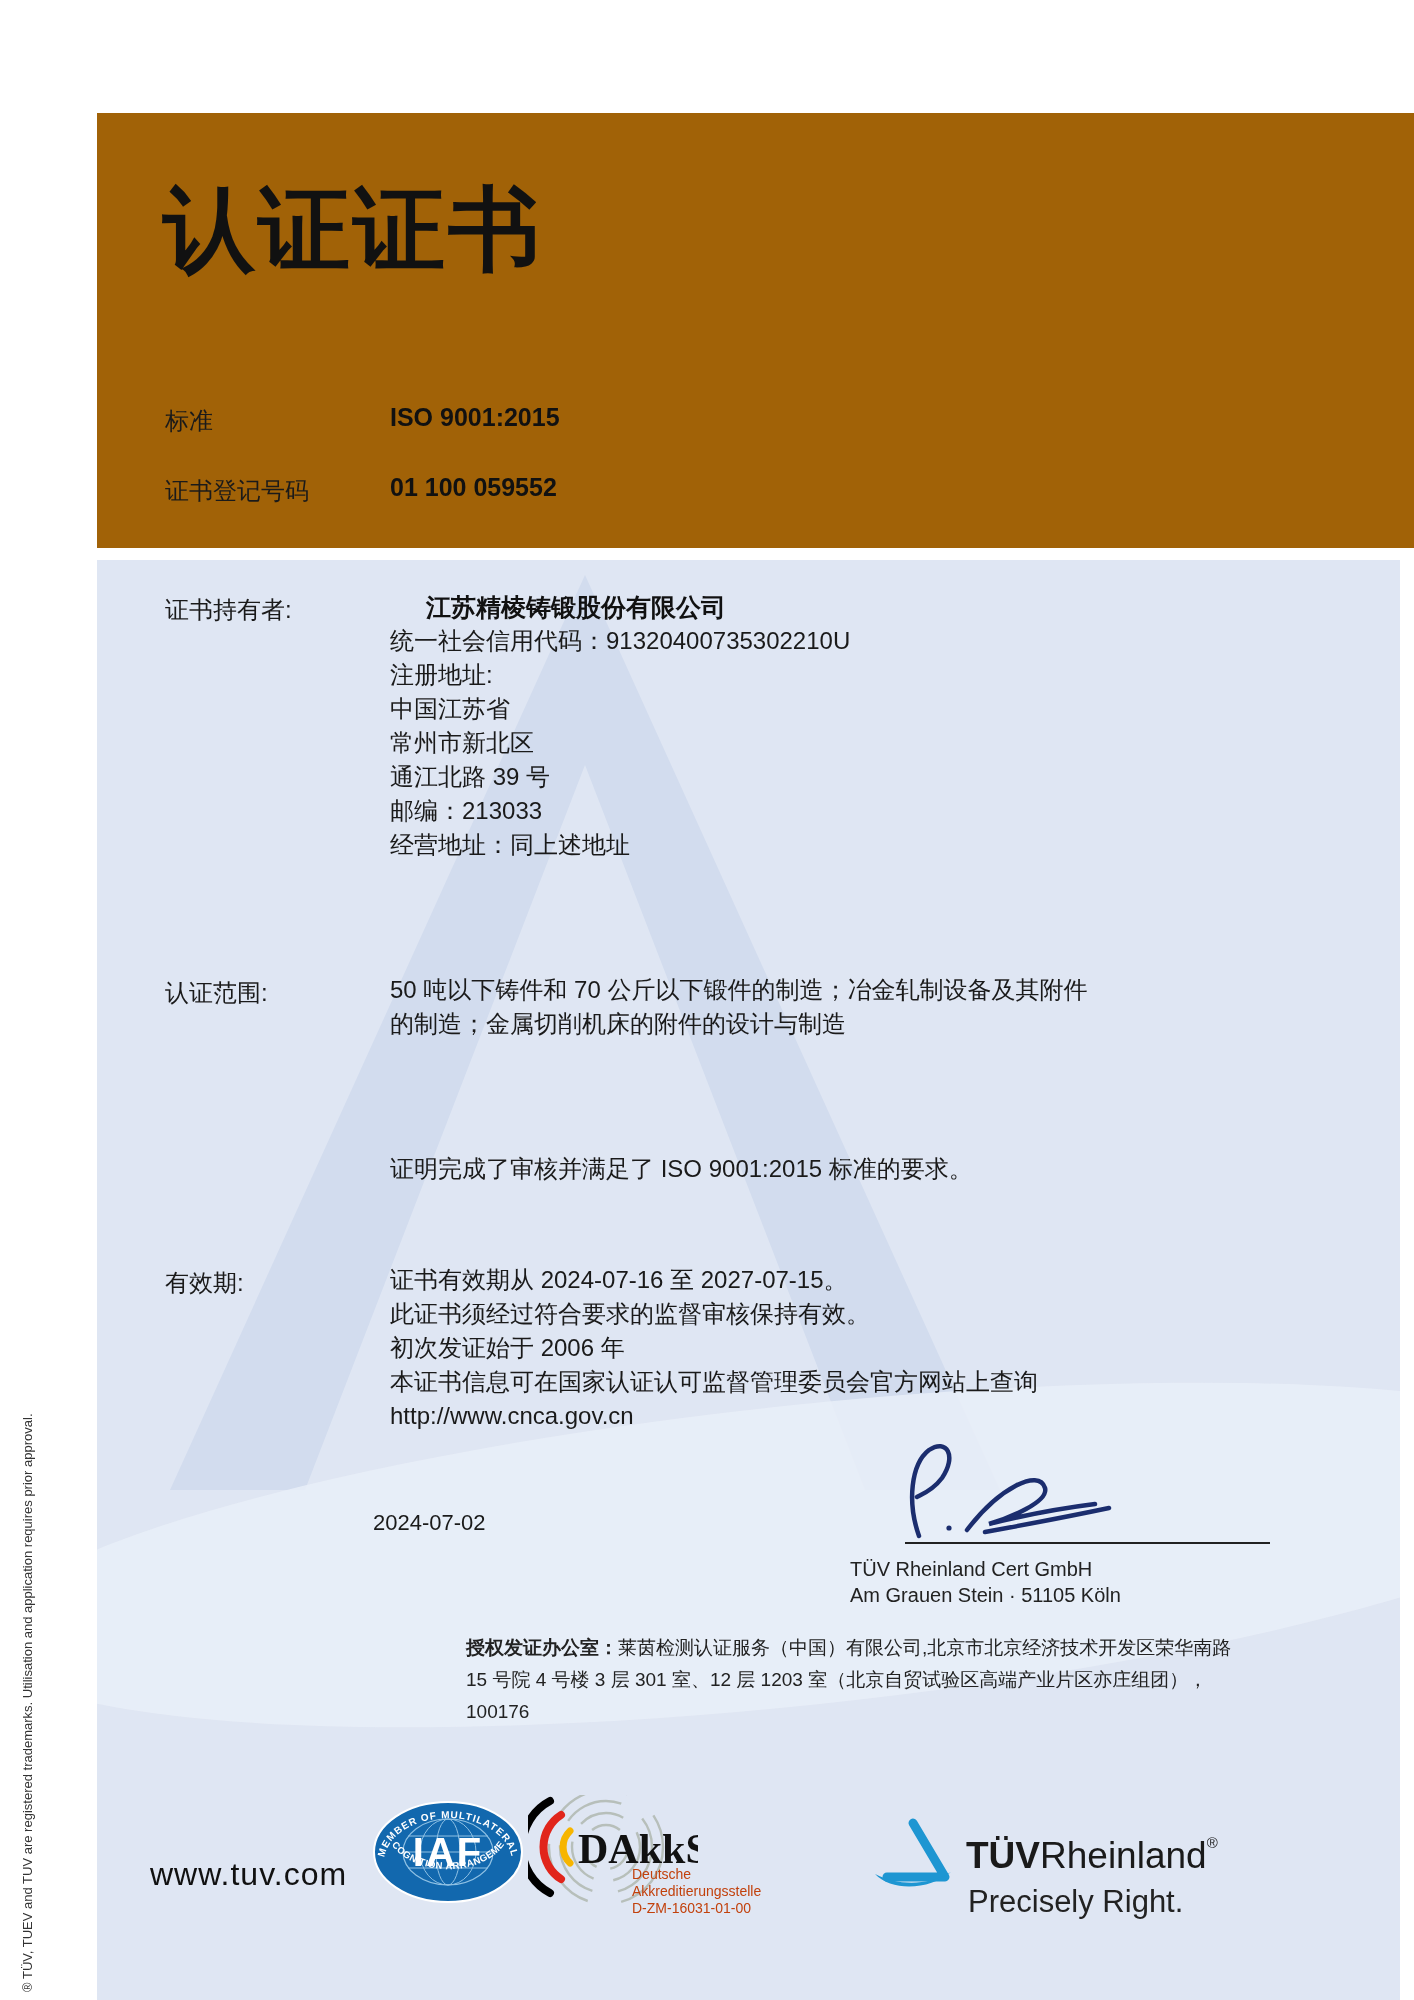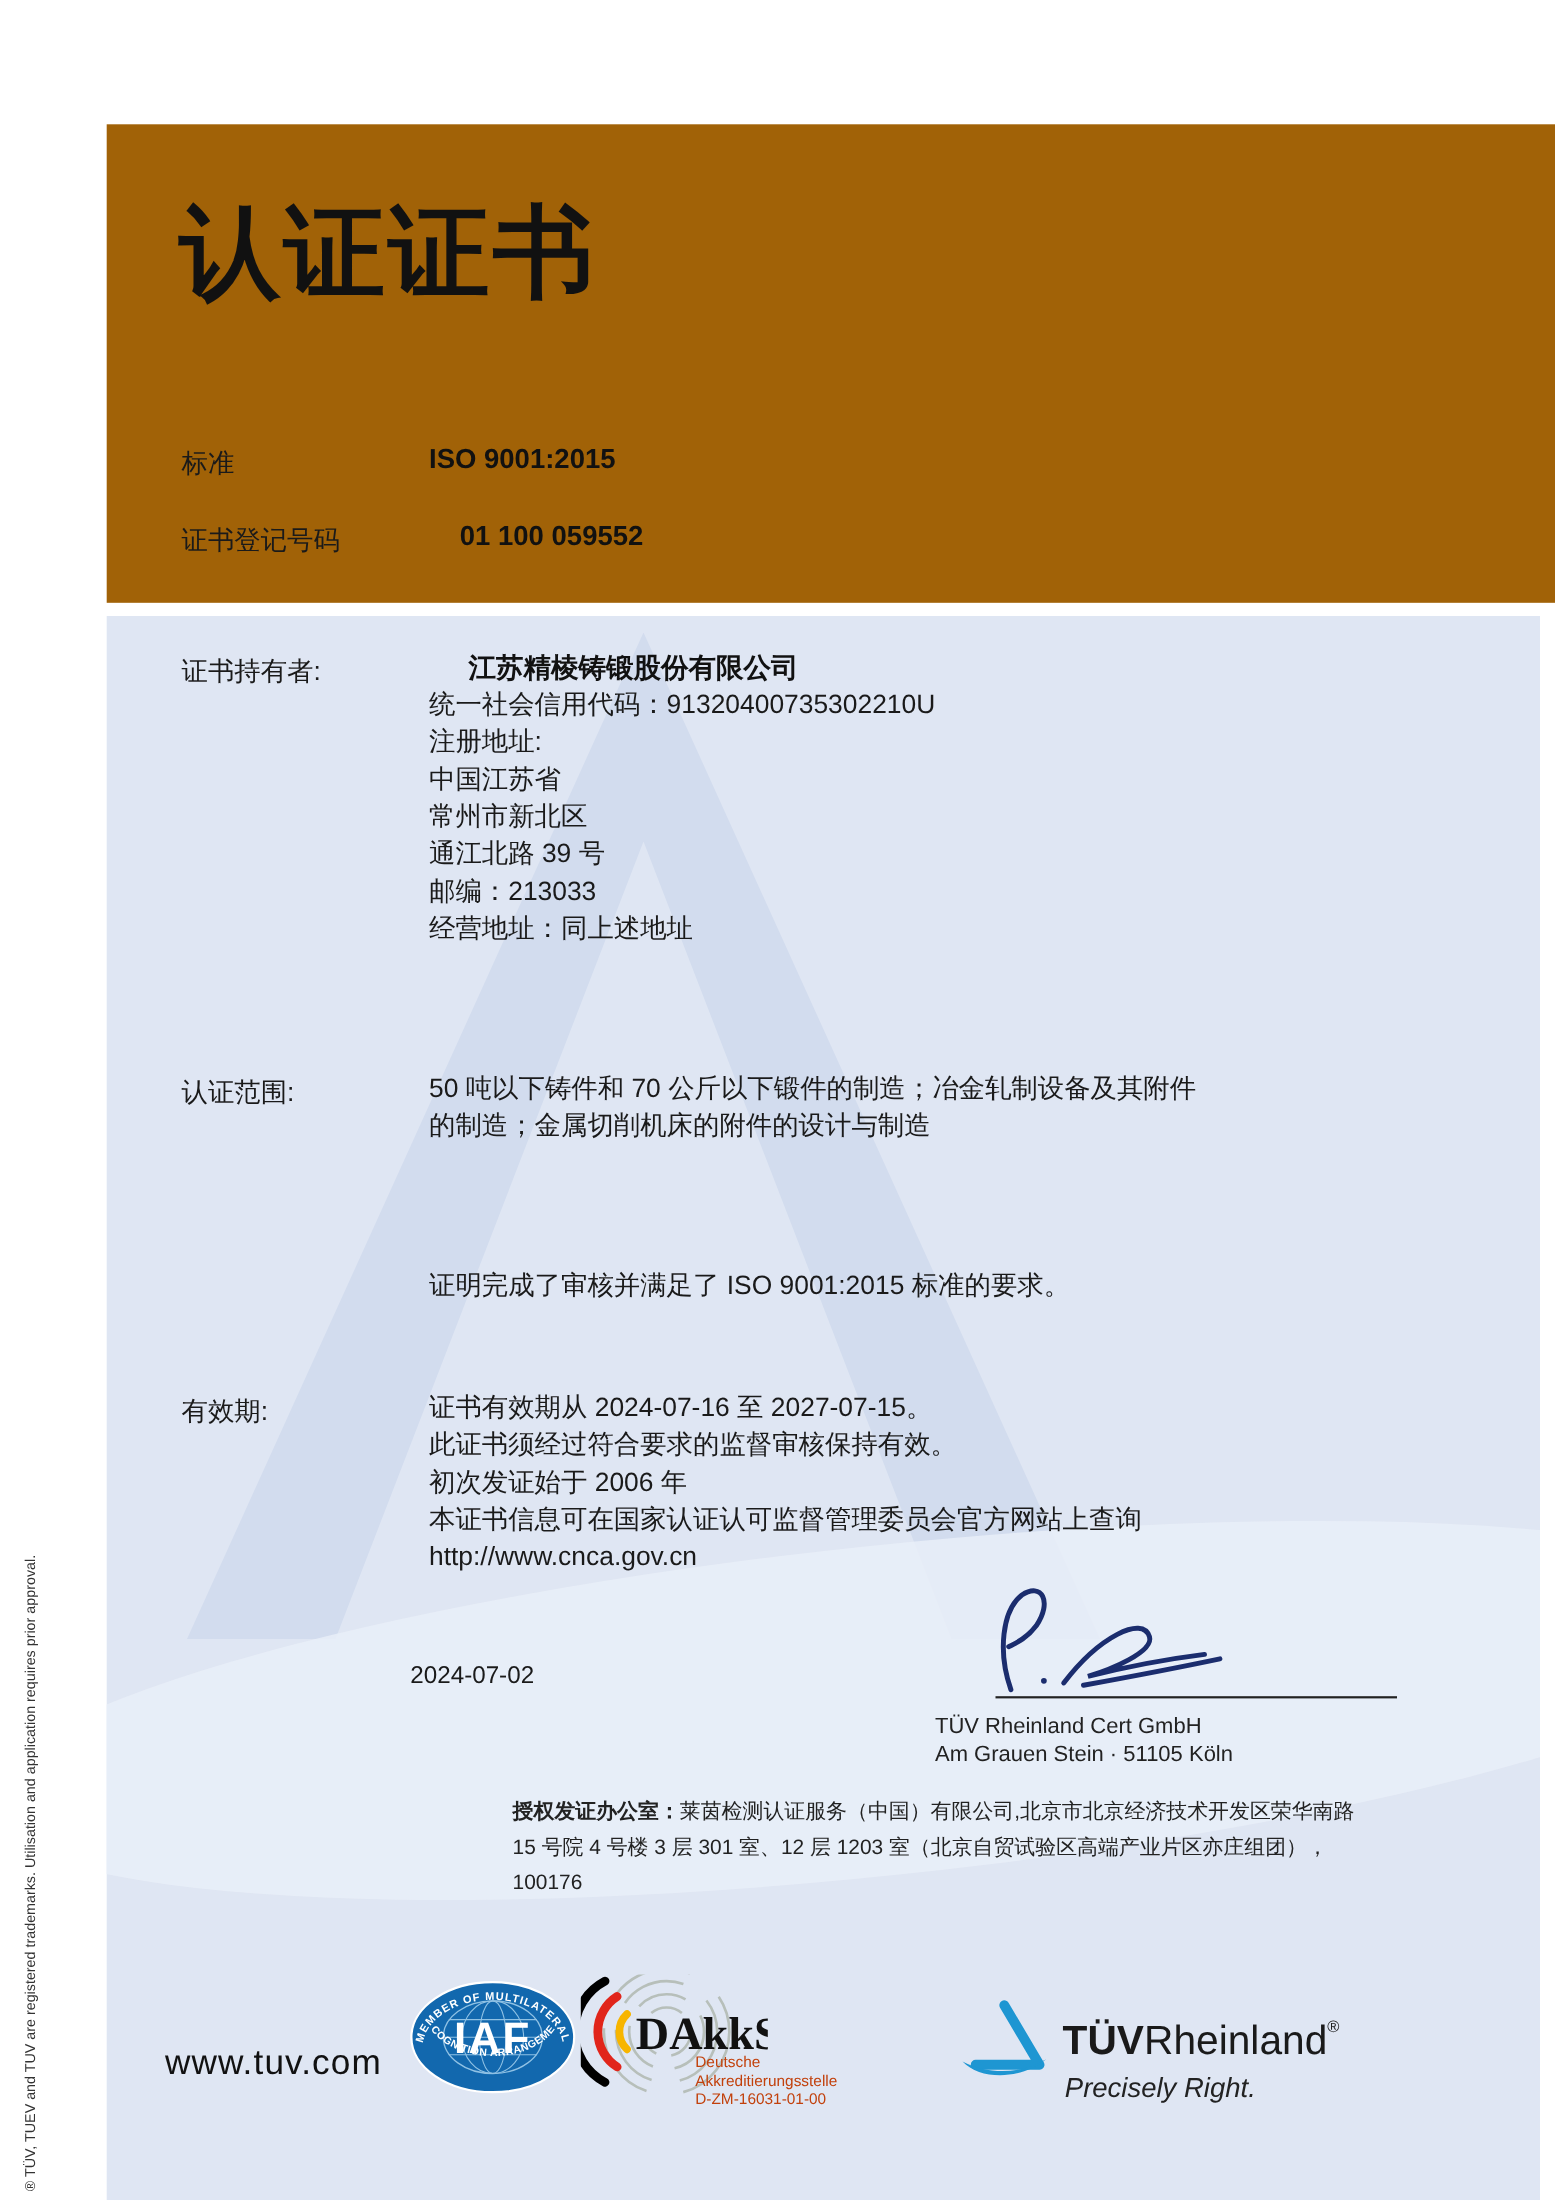--- a/index.html
+++ b/index.html
@@ -27,38 +27,38 @@
   .small-note{font-size:19px;line-height:32px;color:#222;}
   .issuer{font-size:20px;line-height:26px;color:#222;text-align:left;}
   .sig-line{border-top:2px solid #222;}
   .side-note{font-size:13px;color:#333;white-space:nowrap;
     transform:rotate(-90deg);transform-origin:0 0;}
   .website{font-size:32px;color:#111;letter-spacing:1px;}
   .dakks-sub{font-size:14px;line-height:17px;color:#c2410c;}
   .tuv-brand{font-size:37px;color:#1a1a1a;white-space:nowrap;}
   .tuv-brand b{font-weight:bold;}
   .tuv-reg{font-size:15px;vertical-align:20px;}
-  .tuv-tagline{font-size:25px;font-weight:500;color:#222;font-style:italic;}
+  .tuv-tagline{font-size:31px;font-weight:500;color:#222;}
   a{color:inherit;text-decoration:none;}
 </style>
 </head>
 <body>
 
 <div id="page">
 
   <div class="abs side-note" style="left:20px;top:1992px;">® TÜV, TUEV and TUV are registered trademarks. Utilisation and application requires prior approval.</div>
 
   <div class="abs panel-top">
     <div class="abs title" style="left:66px;top:55px;">认证证书</div>
 
     <div class="abs lbl" style="left:68px;top:292px;">标准</div>
     <div class="abs val-bold" style="left:293px;top:290px;">ISO 9001:2015</div>
 
     <div class="abs lbl" style="left:68px;top:362px;">证书登记号码</div>
-    <div class="abs val-bold" style="left:293px;top:360px;margin-left:28px;">01 100 059552</div>
+    <div class="abs val-bold" style="left:293px;top:360px;">01 100 059552</div>
   </div>
 
   <div class="abs panel-body">
 
     <div class="abs wm-tri-outer"></div>
     <div class="abs wm-tri-inner"></div>
     <div class="abs wm-swoosh"></div>
 
     <div class="abs lbl" style="left:68px;top:34px;">证书持有者:</div>
     <div class="abs" style="left:293px;top:30px;">

